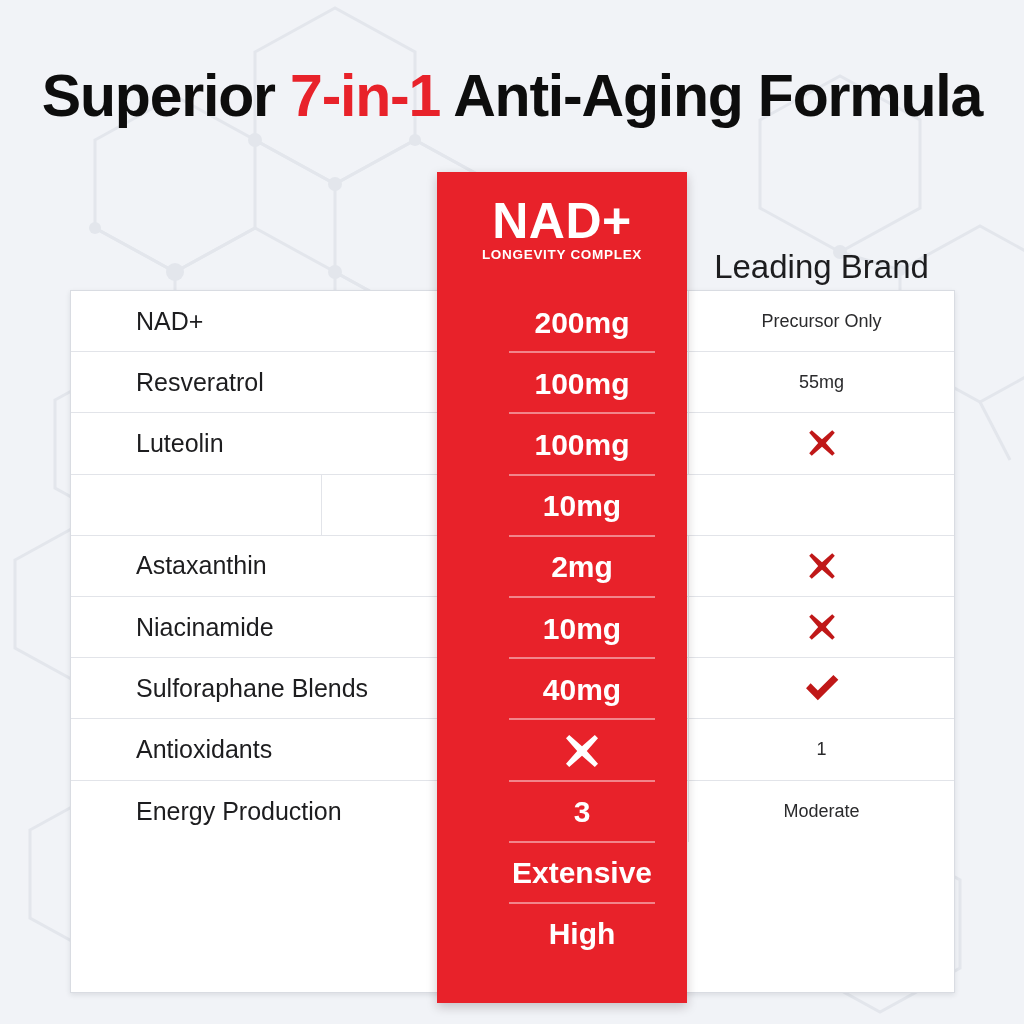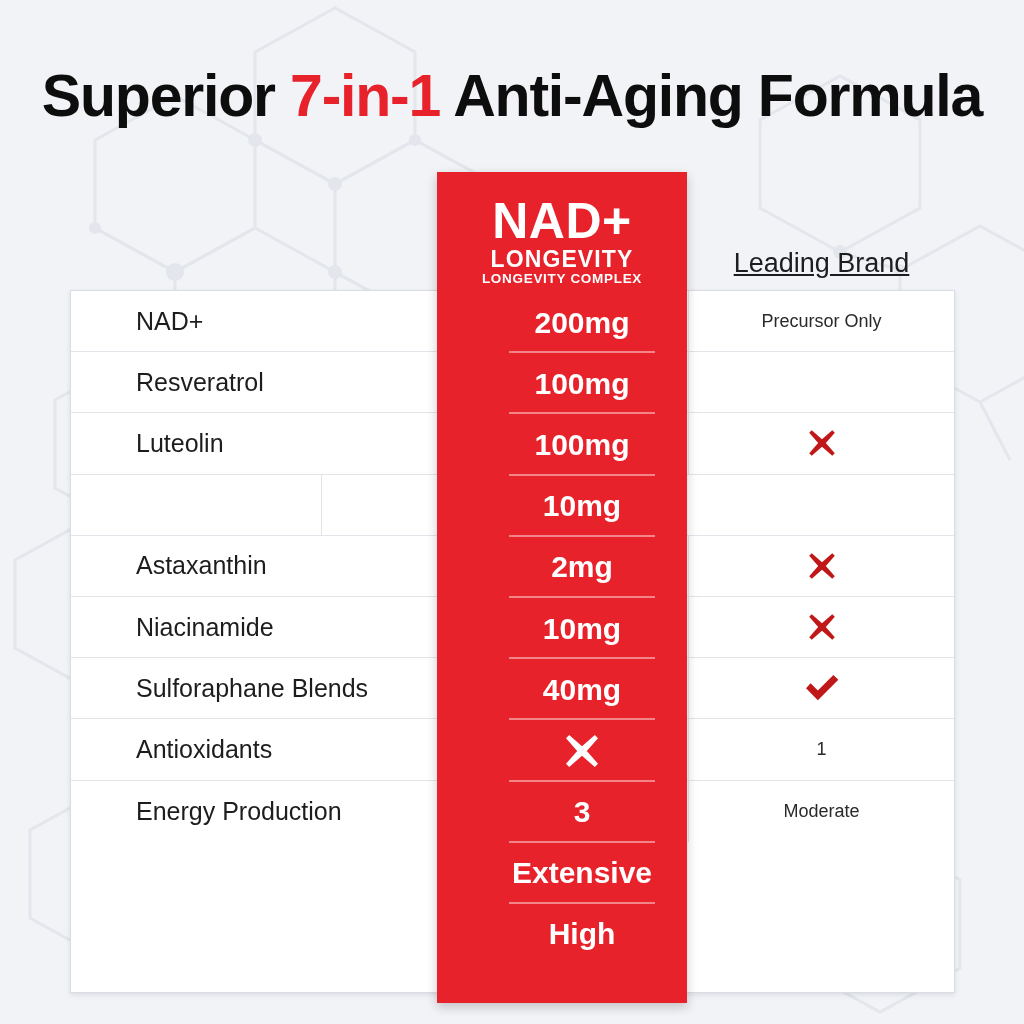--- a/index.html
+++ b/index.html
@@ -39,24 +39,23 @@
     white-space: nowrap;
   }
   #title .accent { color: #e8222a; }
 
   
   #leading-brand-header {
     position: absolute;
     left: 688px; top: 248px;
     width: 267px;
     text-align: center;
-    font-size: 27px;
+    font-size: 33px;
     color: #1d1d1f;
     z-index: 3;
-    text-decoration: underline;
   }
 
   
   #compare-table {
     position: absolute;
     left: 70px; top: 290px;
     width: 885px; height: 703px;
     background: #ffffff;
     border: 1px solid #d9dce2;
     box-shadow: 0 2px 5px rgba(30,35,50,0.10);
@@ -209,20 +208,21 @@
 
 <div id="compare-table">
     <div class="trow">
       <div class="cell-feature">NAD+</div>
       <div class="cell-mid"></div>
       <div class="cell-brand">Precursor Only</div>
     </div>
     <div class="trow">
       <div class="cell-feature">Resveratrol</div>
       <div class="cell-mid"></div>
+      <div class="cell-brand">55mg</div>
     </div>
     <div class="trow">
       <div class="cell-feature">Luteolin</div>
       <div class="cell-mid"></div>
       <div class="cell-brand">
         <svg class="sh" width="32" height="32" viewBox="0 0 100 100" xmlns="http://www.w3.org/2000/svg">
           <path d="M18 10 L50 38 L82 10 L90 18 L62 50 L90 82 L82 90 L50 62 L18 90 L10 82 L38 50 L10 18 Z" fill="#C01818"></path>
         </svg>
       </div>
     </div>
@@ -269,21 +269,20 @@
     <div class="trow">
       <div class="cell-feature">Energy Production</div>
       <div class="cell-mid"></div>
       <div class="cell-brand">Moderate</div>
     </div>
   </div>
 
 <div id="product-column">
   <div id="product-brand">
     <div class="brand-main">NAD+</div>
-    <div class="brand-sub1">LONGEVITY</div>
     <div class="brand-sub2">LONGEVITY COMPLEX</div>
   </div>
   <div id="product-values">
       <div class="pval">200mg</div>
       <div class="pval">100mg</div>
       <div class="pval">100mg</div>
       <div class="pval">10mg</div>
       <div class="pval">2mg</div>
       <div class="pval">10mg</div>
       <div class="pval">40mg</div>

